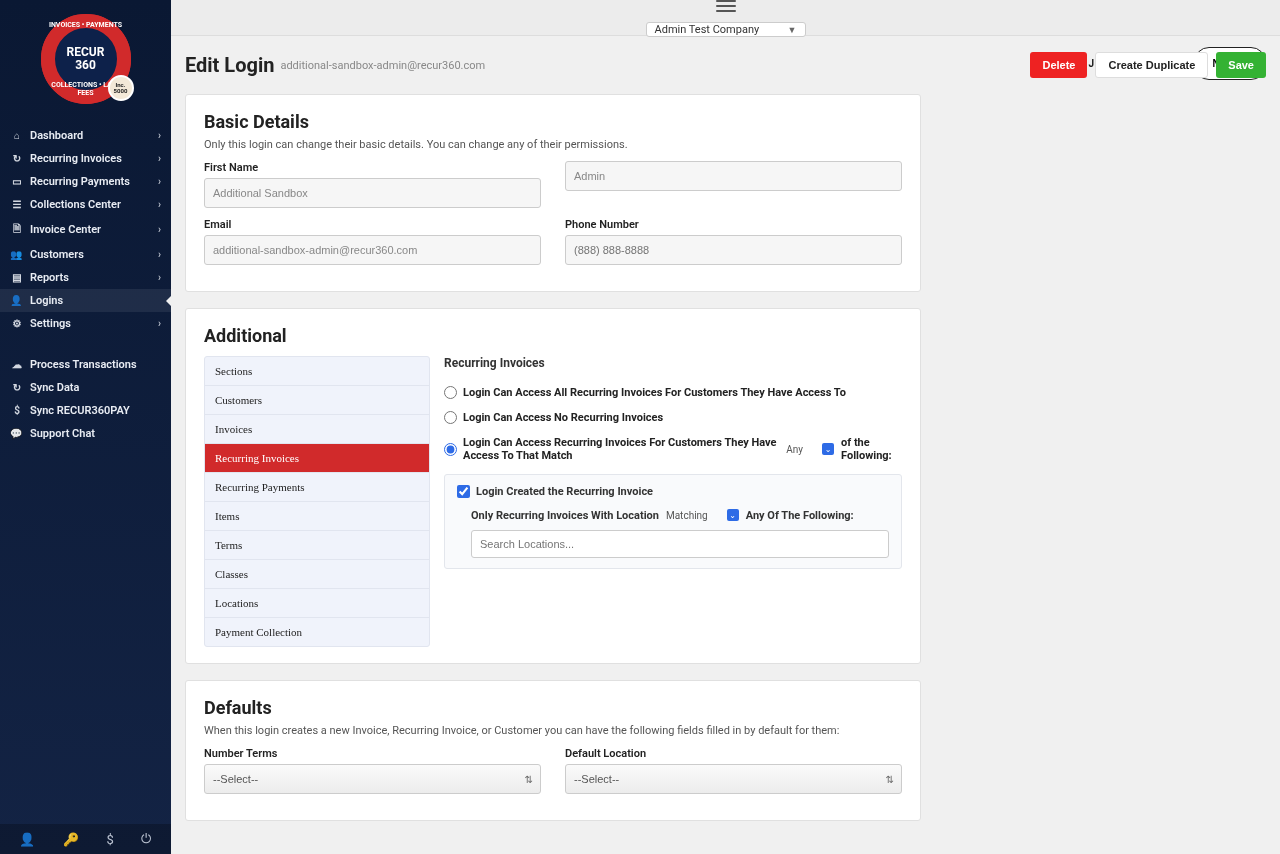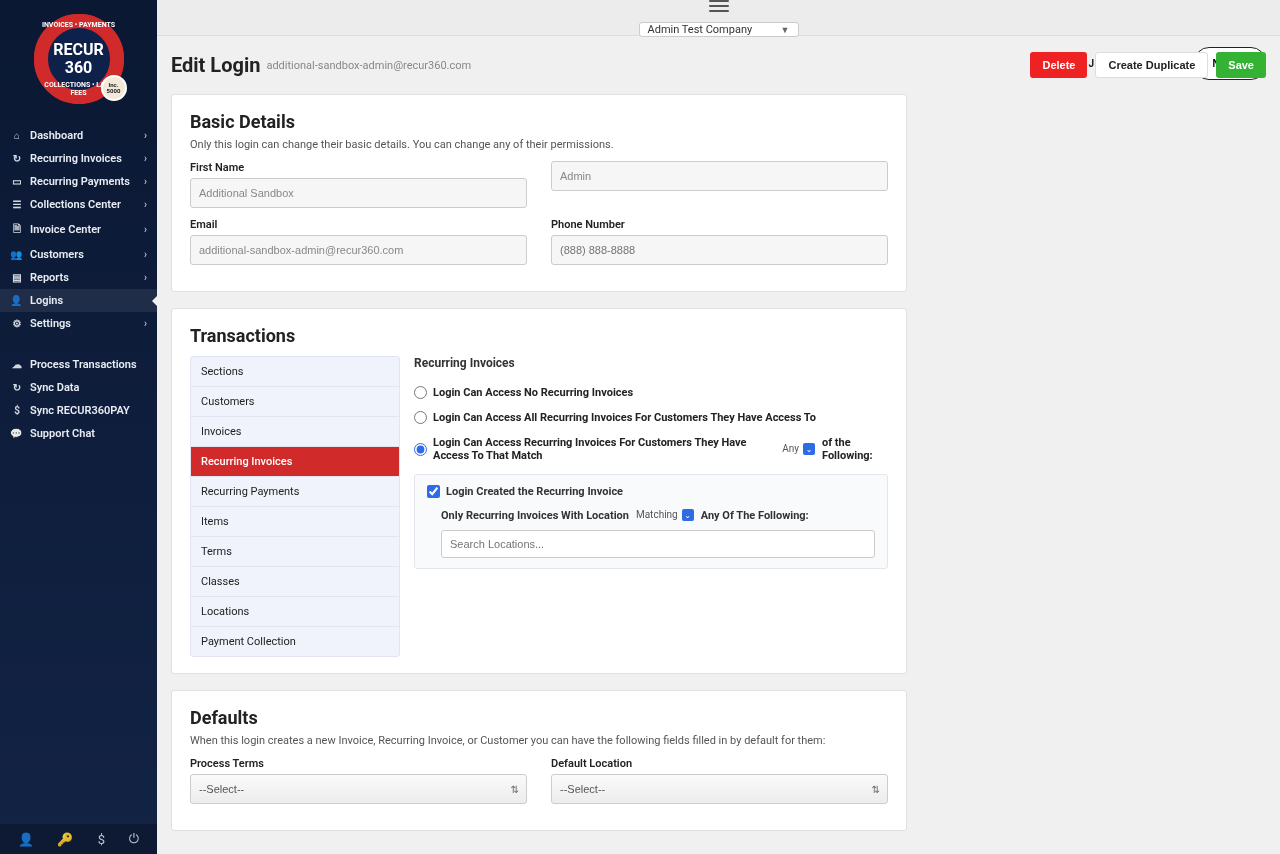--- a/index.html
+++ b/index.html
@@ -7,21 +7,21 @@
   font-family: -apple-system, BlinkMacSystemFont, "Segoe UI", Roboto, Arial, sans-serif;
   font-size: 12px;
   background: #f0f0f0;
   color: #333;
   width: 1280px;
   height: 854px;
   overflow: hidden;
 }
 .app { display: flex; height: 100%; }
 .sidebar {
-  width: 157px;
+  width: 171px;
   background: linear-gradient(180deg, #0a1833 0%, #132344 100%);
   color: #fff;
   display: flex;
   flex-direction: column;
   position: relative;
 }
 .logo {
   display: flex;
   justify-content: center;
   padding: 14px 0 14px 0;
@@ -32,21 +32,21 @@
   border-radius: 50%;
   border: 3px solid #d12a2b;
   background: #0d214a;
   display: flex; align-items: center; justify-content: center;
   position: relative;
 }
 .logo-ring-red { position:absolute; inset:-3px; border-radius:50%; border:14px solid #d12a2b; }
 .logo-label {
   color: #fff;
   font-weight: 700;
-  font-size: 16px;
+  font-size: 12px;
   line-height: 1.1;
   text-align: center;
   z-index: 2;
 }
 .logo-curved {
   position:absolute;
   color:#fff;
   font-size:7px;
   font-weight:700;
 }
@@ -132,32 +132,32 @@
 .panel h2 { font-size:18px; font-weight:700; color:#222; margin-bottom:6px; }
 .panel .hint { font-size:11px; color:#555; margin-bottom:10px; }
 .row { display:flex; gap:24px; margin-bottom:10px; }
 .field { flex:1; }
 .field label { display:block; font-size:11px; font-weight:600; color:#222; margin-bottom:4px; }
 .field input, .field select {
   width:100%; height:30px; border:1px solid #ccc; border-radius:3px;
   padding: 0 8px; font-size:11px; background:#f6f6f6; color:#888;
 }
 .perm-body { display:flex; gap:14px; margin-top:10px; }
-.tablist { width:210px; background:#f0f3fb; border:1px solid #e1e5ef; border-radius:3px; }
+.tablist { width:226px; background:#f0f3fb; border:1px solid #e1e5ef; border-radius:3px;font-family:Liberation Serif, serif; }
 .tablist .tab {
   padding:8px 10px; font-size:11px; color:#222; border-bottom:1px solid #e1e5ef; cursor:pointer;
 }
 .tablist .tab:last-child { border-bottom:none; }
 .tablist .tab.active { background:#d12a2b; color:#fff; font-weight:500; }
 .perm-content { flex:1; }
 .perm-content h3 { font-size:12px; font-weight:700; margin-bottom:16px; }
 .radio-line { display:flex; align-items:center; gap:6px; font-size:11px; margin-bottom:12px; font-weight:700; color:#222; }
 .radio-line input[type=radio] { accent-color:#2e6be6; }
 .inline-dd {
-  display:inline-flex; align-items:flex-start; gap:4px; font-weight:400;
+  display:inline-flex; align-items:center; gap:19px; font-weight:400;
   border-radius:3px; padding:1px 1px; font-size:10px;
 }
 .inline-dd .caretbox {
   background:#2e6be6; color:#fff; width:12px; height:12px; display:inline-flex; align-items:center; justify-content:center;
   border-radius:2px; font-size:8px;
 }
 .subbox {
   border:1px solid #e3e6ec; background:#f9fafc; border-radius:3px;
   padding:10px 12px; margin-top:2px;
 }
@@ -312,43 +312,43 @@
           <input disabled="" value="additional-sandbox-admin@recur360.com" style="">
         </div>
         <div class="field">
           <label>Phone Number</label>
           <input disabled="" placeholder="(888) 888-8888" style="">
         </div>
       </div>
     </section>
 
     <section class="panel">
-      <h2>Transactions</h2>
+      <h2>Additional</h2>
       <div class="perm-body">
         <div class="tablist" id="perm-tabs">
             <div class="tab">Sections</div>
             <div class="tab">Customers</div>
             <div class="tab">Invoices</div>
             <div class="tab active">Recurring Invoices</div>
             <div class="tab">Recurring Payments</div>
             <div class="tab">Items</div>
             <div class="tab">Terms</div>
             <div class="tab">Classes</div>
             <div class="tab">Locations</div>
             <div class="tab">Payment Collection</div>
           </div>
         <div class="perm-content">
           <h3>Recurring Invoices</h3>
           <div class="radio-line">
             <input type="radio" name="perm" style="">
-            <span>Login Can Access No Recurring Invoices</span>
+            <span>Login Can Access All Recurring Invoices For Customers They Have Access To</span>
           </div>
           <div class="radio-line">
             <input type="radio" name="perm" style="">
-            <span>Login Can Access All Recurring Invoices For Customers They Have Access To</span>
+            <span>Login Can Access No Recurring Invoices</span>
           </div>
           <div class="radio-line">
             <input type="radio" name="perm" checked="" style="">
             <span>Login Can Access Recurring Invoices For Customers They Have Access To That Match</span>
             <span class="inline-dd">
               <span style="font-weight:400;color:#555;">Any</span>
               <span class="caretbox">⌄</span>
             </span>
             <span>of the Following:</span>
           </div>
@@ -371,21 +371,21 @@
           </div>
         </div>
       </div>
     </section>
 
     <section class="panel">
       <h2>Defaults</h2>
       <p class="hint">When this login creates a new Invoice, Recurring Invoice, or Customer you can have the following fields filled in by default for them:</p>
       <div class="row">
         <div class="field">
-          <label>Process Terms</label>
+          <label>Number Terms</label>
           <div class="select-wrap">
             <select>
               <option>--Select--</option>
             </select>
           </div>
         </div>
         <div class="field">
           <label>Default Location</label>
           <div class="select-wrap">
             <select>

